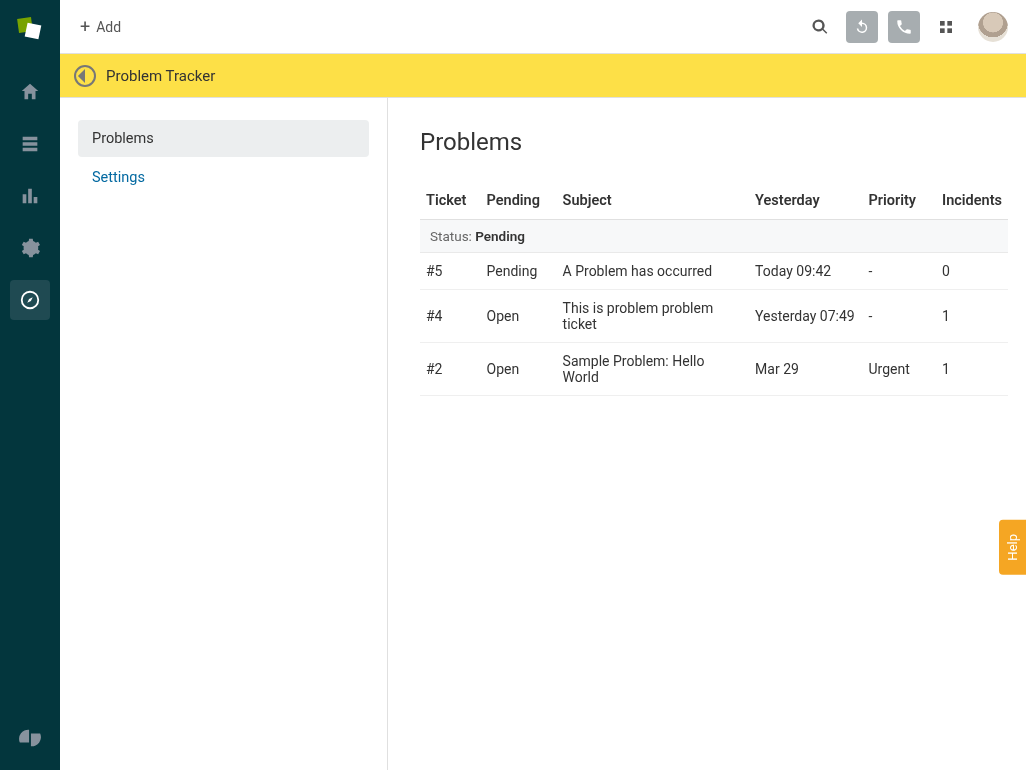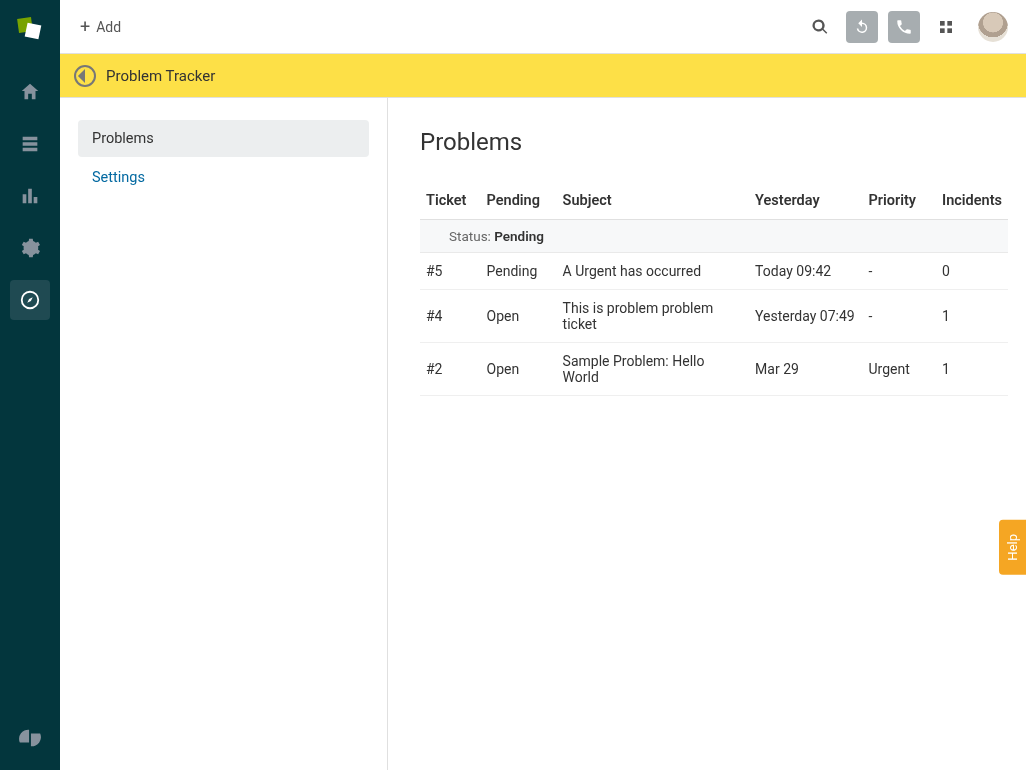--- a/index.html
+++ b/index.html
@@ -150,21 +150,21 @@
     }
     th.col-incidents { text-align: center; }
     tr.group-row td {
       background: #f7f8f9;
       padding: 8px 10px;
       font-size: 13.5px;
       border-top: 1px solid #e9e9e9;
       border-bottom: 1px solid #e9e9e9;
       color: #333;
     }
-    tr.group-row .grp-label { color: #666; margin-left: 19px; }
+    tr.group-row .grp-label { color: #666; }
     tr.group-row .grp-val { font-weight: 600; }
     tbody tr.data-row td {
       padding: 10px 6px;
       border-bottom: 1px solid #efefef;
       color: #333;
     }
     tbody tr.data-row td.subject { max-width: 220px; }
 
     
     .help-tab {
@@ -296,21 +296,21 @@
               <th class="col-incidents">Incidents</th>
             </tr>
           </thead>
           <tbody id="table-body">
               <tr class="group-row">
                 <td colspan="6"><span class="grp-label">Status: </span><span class="grp-val">Pending</span></td>
               </tr>
               <tr class="data-row">
                 <td>#5</td>
                 <td>Pending</td>
-                <td class="subject">A Urgent has occurred</td>
+                <td class="subject">A Problem has occurred</td>
                 <td>Today 09:42</td>
                 <td>-</td>
                 <td>0</td>
               </tr>
               <tr class="data-row">
                 <td>#4</td>
                 <td>Open</td>
                 <td class="subject">This is problem problem ticket</td>
                 <td>Yesterday 07:49</td>
                 <td>-</td>

